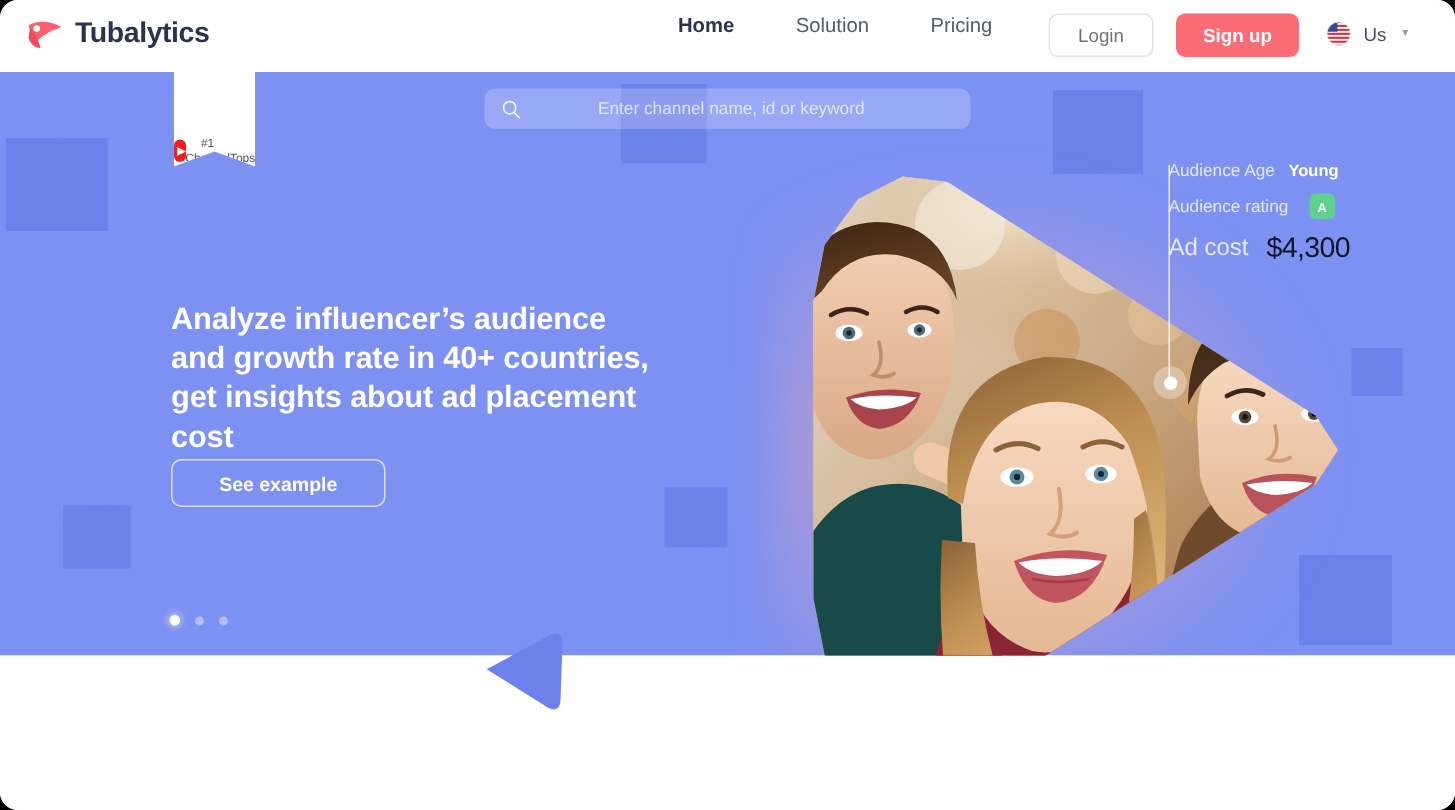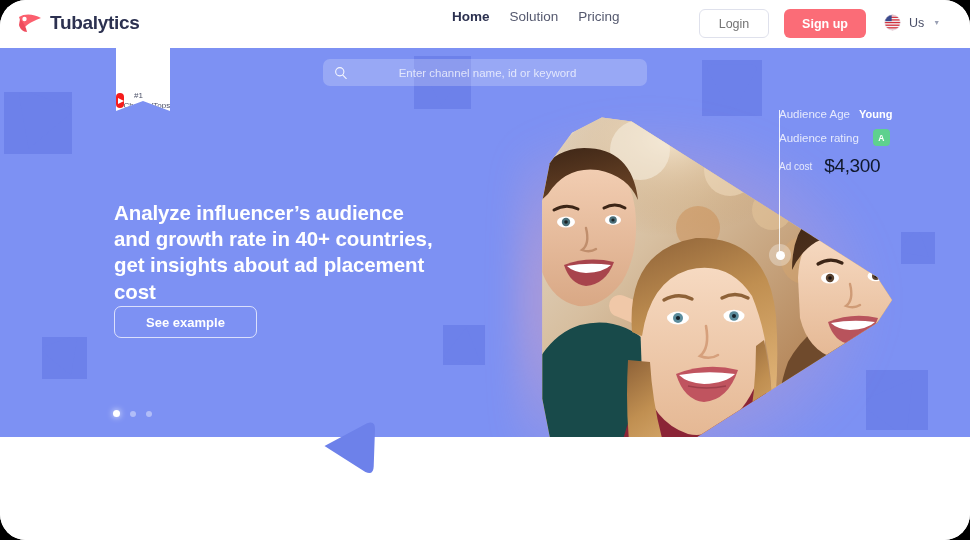--- a/index.html
+++ b/index.html
@@ -6,21 +6,21 @@
   html, body {
     width: 970px; height: 540px;
     background: #000;
     font-family: "Liberation Sans", sans-serif;
     overflow: hidden;
   }
   .page {
     position: relative;
     width: 970px; height: 540px;
     background: #ffffff;
-    border-radius: 26px;
+    border-radius: 12px;
     overflow: hidden;
   }
 
   
   .header {
     position: absolute; top: 0; left: 0;
     width: 970px; height: 48px;
     background: #ffffff;
     z-index: 40;
     display: flex; align-items: center;
@@ -30,21 +30,21 @@
     display: flex; align-items: center; gap: 6px;
   }
   .logo-mark { width: 28px; height: 24px; display: block; }
   .logo-text {
     font-size: 19px; font-weight: bold; color: #2c3150;
     letter-spacing: -0.3px;
   }
 
   .nav {
     position: absolute; left: 452px; top: 0; height: 32px;
-    display: flex; align-items: center; gap: 20px;
+    display: flex; align-items: center; gap: 41px;
   }
   .nav-link {
     font-size: 13.5px; color: #55596f; text-decoration: none;
     cursor: pointer; white-space: nowrap;
   }
   .nav-link.active { color: #2c3150; font-weight: bold; }
 
   .login-btn {
     position: absolute; left: 699px; top: 9px;
     width: 70px; height: 29px;
@@ -203,21 +203,21 @@
   .stat-label { font-size: 11.5px; color: rgba(255,255,255,0.80); }
   .stat-value { font-size: 11px; color: #ffffff; font-weight: bold; margin-left: 9px; }
   .rating-badge {
     margin-left: 14px;
     width: 17px; height: 17px; border-radius: 4px;
     background: #5ed18e; color: #ffffff;
     font-size: 8.5px; font-weight: bold;
     display: flex; align-items: center; justify-content: center;
   }
   .stat-row.cost { margin-top: 3px; }
-  .cost-label { font-size: 10px; color: rgba(255,255,255,0.80); }
+  .cost-label { font-size: 16px; color: rgba(255,255,255,0.80); }
   .cost-value { font-size: 19px; color: #0f172a; font-weight: normal; margin-left: 12px; letter-spacing: -0.4px; text-align: center; }
 
   
   .below { position: absolute; top: 437px; left: 0; width: 970px; height: 103px; background:#ffffff; }
   .tri-overlap { position: absolute; left: 320px; top: 418px; z-index: 30; }
 </style>
 </head>
 <body>
 
 <div class="page">

